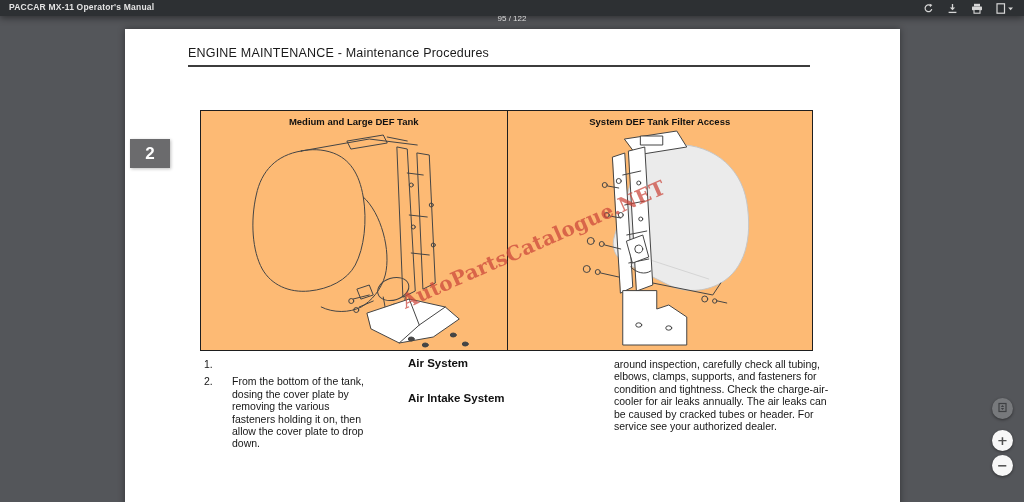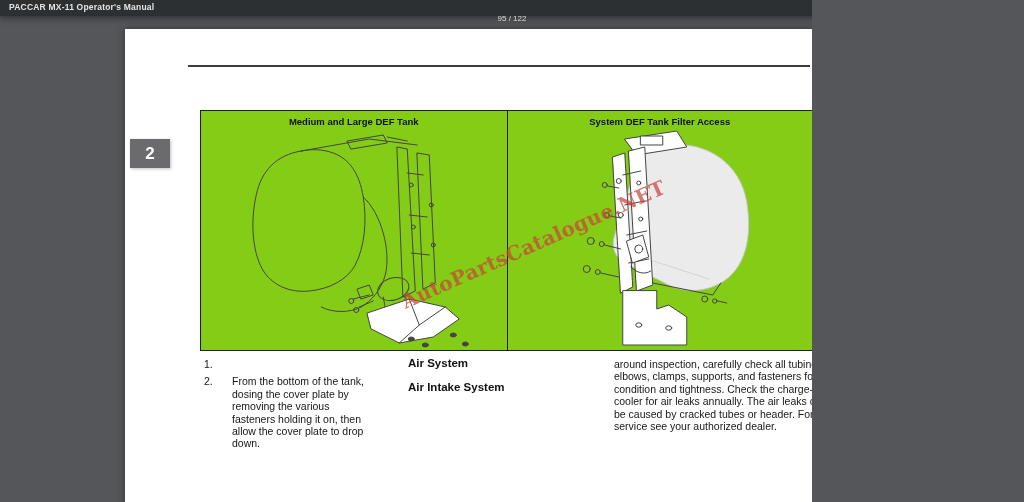--- a/index.html
+++ b/index.html
@@ -1,18 +1,18 @@
 <!DOCTYPE html>
 <html><head>
 <meta charset="utf-8">
 <style>
   * { margin:0; padding:0; box-sizing:border-box; }
   html,body { width:1024px; height:502px; overflow:hidden; background:#54565a;
               font-family:"Liberation Sans", sans-serif; }
-  .viewport { position:relative; width:812px; height:502px; overflow:hidden;text-decoration:underline; }
+  .viewport { position:relative; width:1024px; height:502px; overflow:hidden;text-decoration:underline; }
 
   
   .toolbar { position:absolute; left:0; top:0; width:1024px; height:16px;
              background:#2d3033; z-index:30; box-shadow:0 2px 7px rgba(0,0,0,.45);
              display:flex; align-items:center; }
   .tb-title { position:absolute; left:9px; top:2px; font-size:8.5px; font-weight:700;
               color:#e4e4e4; letter-spacing:.2px; }
   .tb-page  { position:absolute; left:0; right:0; top:14px; text-align:center;
               font-size:8px; color:#dcdcdc; }
   .tb-actions { position:absolute; right:10px; top:0; height:16px; display:flex;
@@ -32,40 +32,40 @@
                  display:flex; align-items:center; justify-content:center;
                  box-shadow:1px 1px 3px rgba(0,0,0,.25); }
 
   .doc-header { position:absolute; left:63px; top:17px; font-size:12.5px;
                 font-weight:500; color:#1b1b1b; letter-spacing:.2px; }
   .doc-rule { position:absolute; left:63px; top:36px; width:622px; height:2px;
               background:#3c3c3c; }
 
   
   .fig-table { position:absolute; left:75px; top:81px; width:613px; height:241px;
-               border:1.5px solid #1e1e1e; display:flex; background:#84cc16; }
+               border:1.5px solid #1e1e1e; display:flex; background:#fdba74; }
   .fig-cell { position:relative; flex:1 1 50%; overflow:hidden; }
   .fig-cell + .fig-cell { border-left:1.5px solid #1e1e1e; }
   .fig-caption { position:absolute; top:5px; left:0; right:0; text-align:center;
                  font-size:9.5px; font-weight:700; color:#111; }
   .fig-art { position:absolute; left:0; top:12px; width:100%; height:226px; }
 
   .watermark { position:absolute; left:267px; top:212px; width:244px; text-align:center;
                font-family:"DejaVu Serif", serif; font-weight:700; font-size:20px;
                color:rgba(203,68,57,.72); transform:rotate(-24deg); letter-spacing:.3px;
                white-space:nowrap; pointer-events:none; z-index:5; }
 
   
   .bodytext { font-size:10.5px; line-height:12.4px; color:#161616; }
   .col-list { position:absolute; left:79px; top:329px; width:170px; }
   .list-item { display:flex; margin-bottom:5px; }
   .list-num { width:28px; flex:0 0 28px; }
   .col-mid { position:absolute; left:283px; top:328px; width:202px; }
   .col-right { position:absolute; left:489px; top:329px; width:220px; }
-  .h-section { font-size:11.5px; font-weight:700; color:#111; margin-bottom:12px; }
+  .h-section { font-size:11.5px; font-weight:700; color:#111; margin-bottom:23px; }
   .h-subsection { font-size:11.5px; font-weight:700; color:#111; margin-bottom:20px; }
 
   
   .fab { position:absolute; width:21px; height:21px; border-radius:50%; border:none;
          cursor:pointer; display:flex; align-items:center; justify-content:center;
          box-shadow:0 1px 3px rgba(0,0,0,.45); z-index:40; padding:0; }
   .fab-fit { left:992px; top:398px; background:#77797c; }
   .fab-zoom { background:#f7f7f7; color:#505050; font-size:13px; font-weight:700;
               font-family:"DejaVu Sans", sans-serif; line-height:1; }
   .fab-in { left:992px; top:430px; }
@@ -117,20 +117,21 @@
         </span>
       </button>
     </div>
   </header>
 
   <div class="canvas">
     <div class="page">
 
       <div class="chapter-tab">2</div>
 
+      <div class="doc-header">ENGINE MAINTENANCE - Maintenance Procedures</div>
       <div class="doc-rule"></div>
 
       <div class="fig-table">
         <div class="fig-cell">
           <div class="fig-caption">Medium and Large DEF Tank</div>
           <svg class="fig-art" viewBox="0 0 305 226">
             <g class="lineart">
 
               <path d="M100 28 C75 32 60 48 55 72 C49 98 51 128 61 146 C70 162 88 170 108 168 C128 166 146 157 154 142 C163 125 166 98 162 74 C158 50 148 36 132 30 C121 26 110 26 100 28 Z"></path>
 

